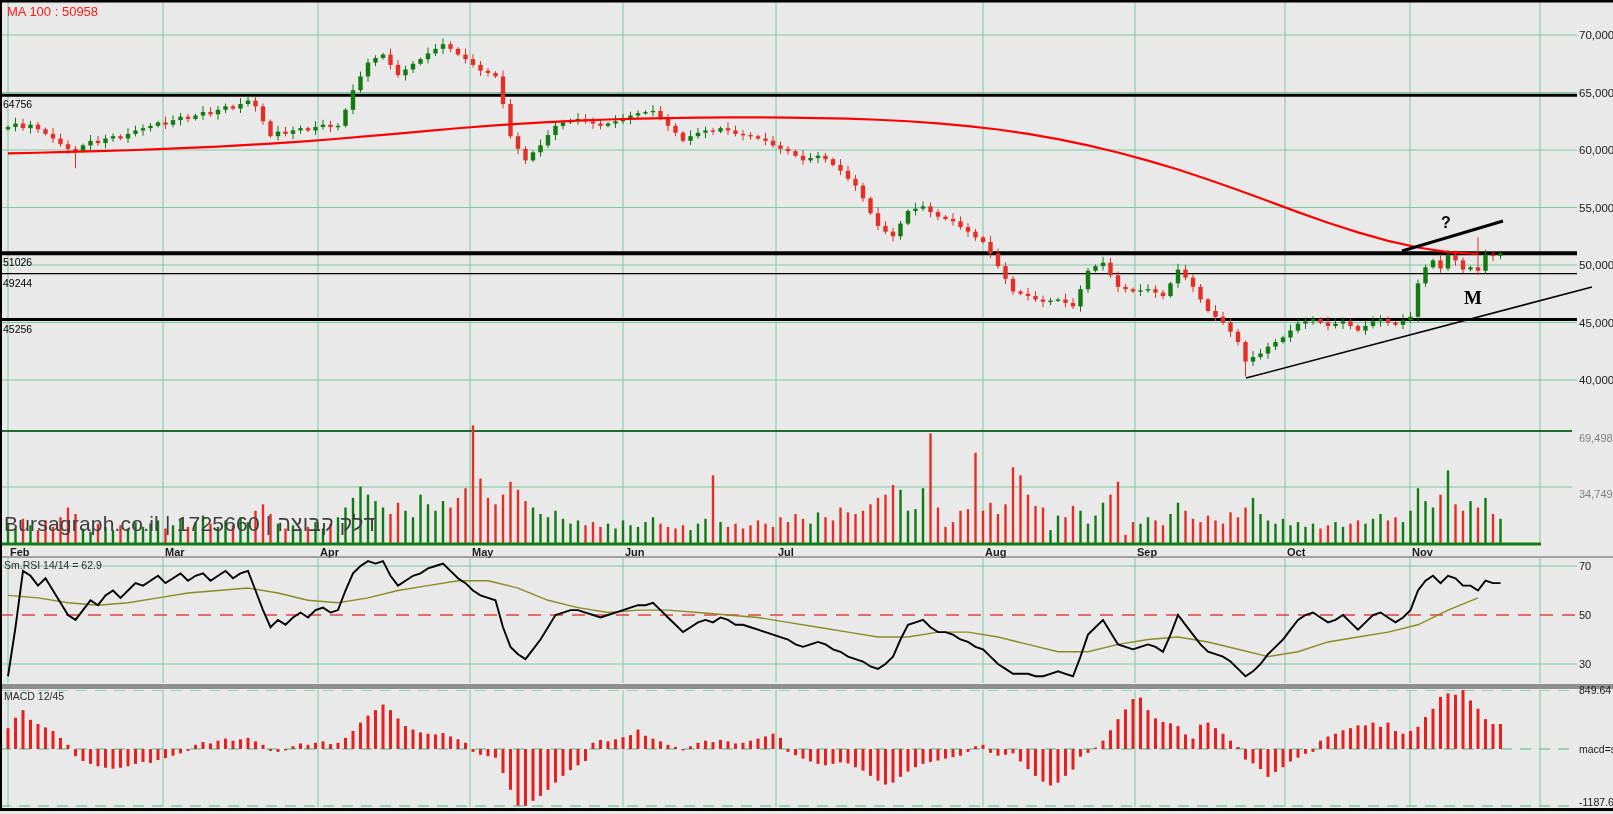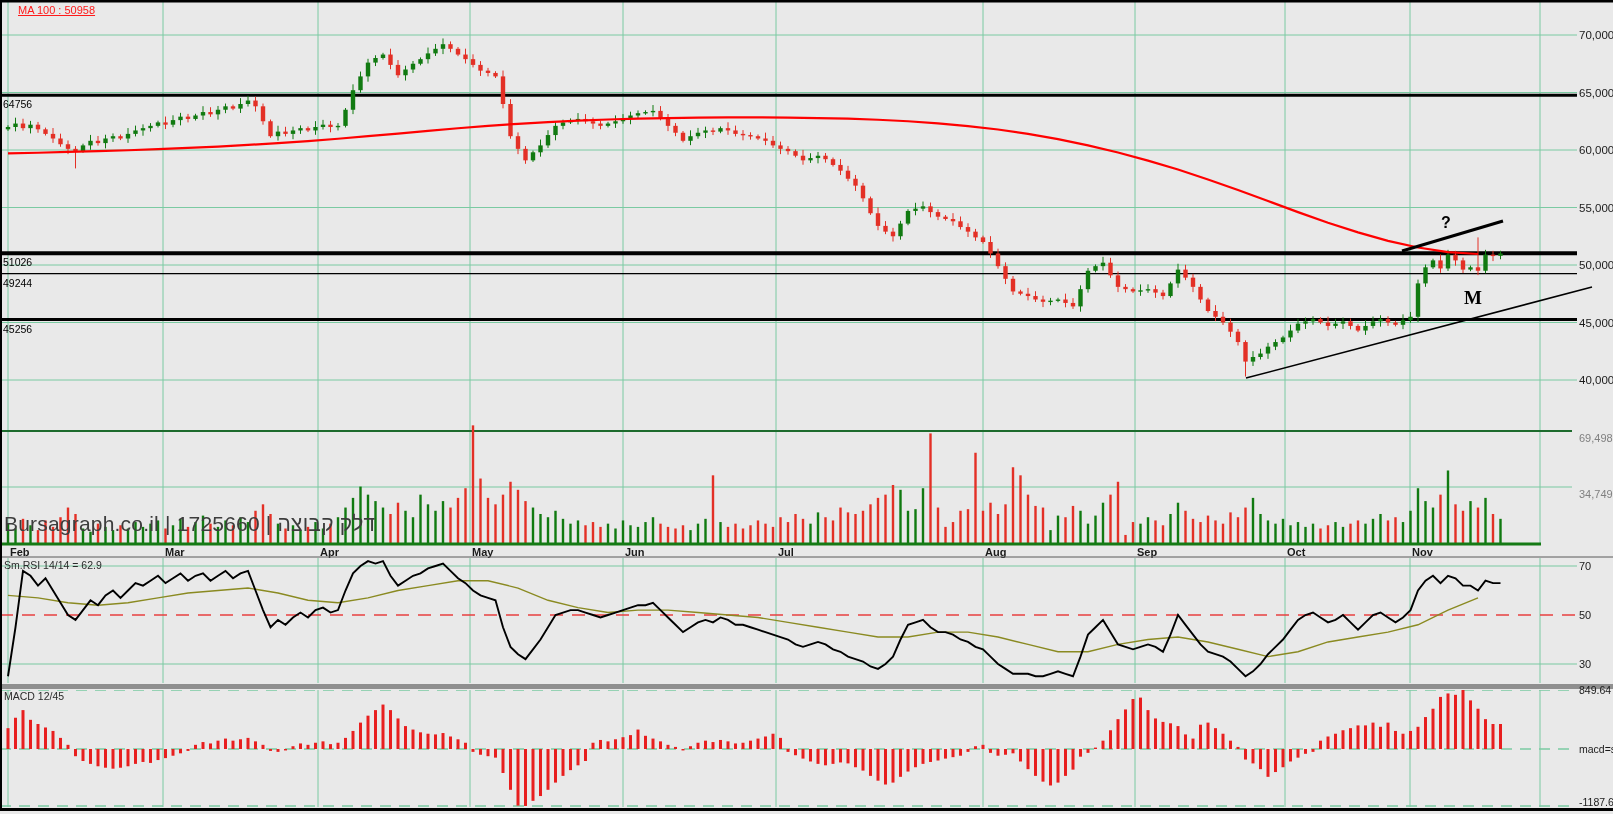--- a/index.html
+++ b/index.html
@@ -1,20 +1,20 @@
 <!DOCTYPE html>
 <html><head>
 <meta charset="utf-8">
 <style>
   html,body{margin:0;padding:0;background:#e9e9e9;width:1613px;height:814px;overflow:hidden;
     font-family:"Liberation Sans",sans-serif;}
   .root{position:relative;width:1613px;height:814px;background:#e9e9e9;}
   svg{position:absolute;left:0;top:0;}
   .lbl{position:absolute;white-space:nowrap;}
-  .ma-lbl{left:18px;top:4px;color:#ff1a1a;font-size:11px;text-decoration:underline;}
+  .ma-lbl{left:7px;top:4px;color:#ff1a1a;font-size:13px;}
   .wm{left:4px;top:512px;color:#3d3d3d;font-size:21px;letter-spacing:.2px;}
   .rsi-lbl{left:4px;top:559px;color:#2b2b2b;font-size:10.5px;text-align:center;}
   .macd-lbl{left:4px;top:690px;color:#2b2b2b;font-size:10.5px;}
 </style>
 </head>
 <body>
 
 <div class="root">
   <svg id="chart" width="1613" height="814" viewBox="0 0 1613 814">
       <defs>

